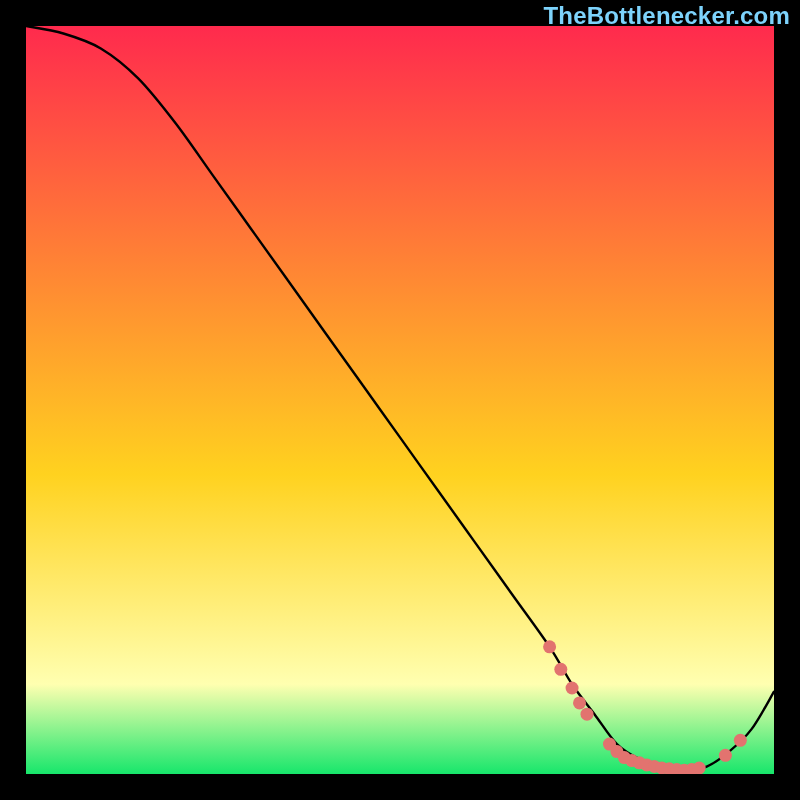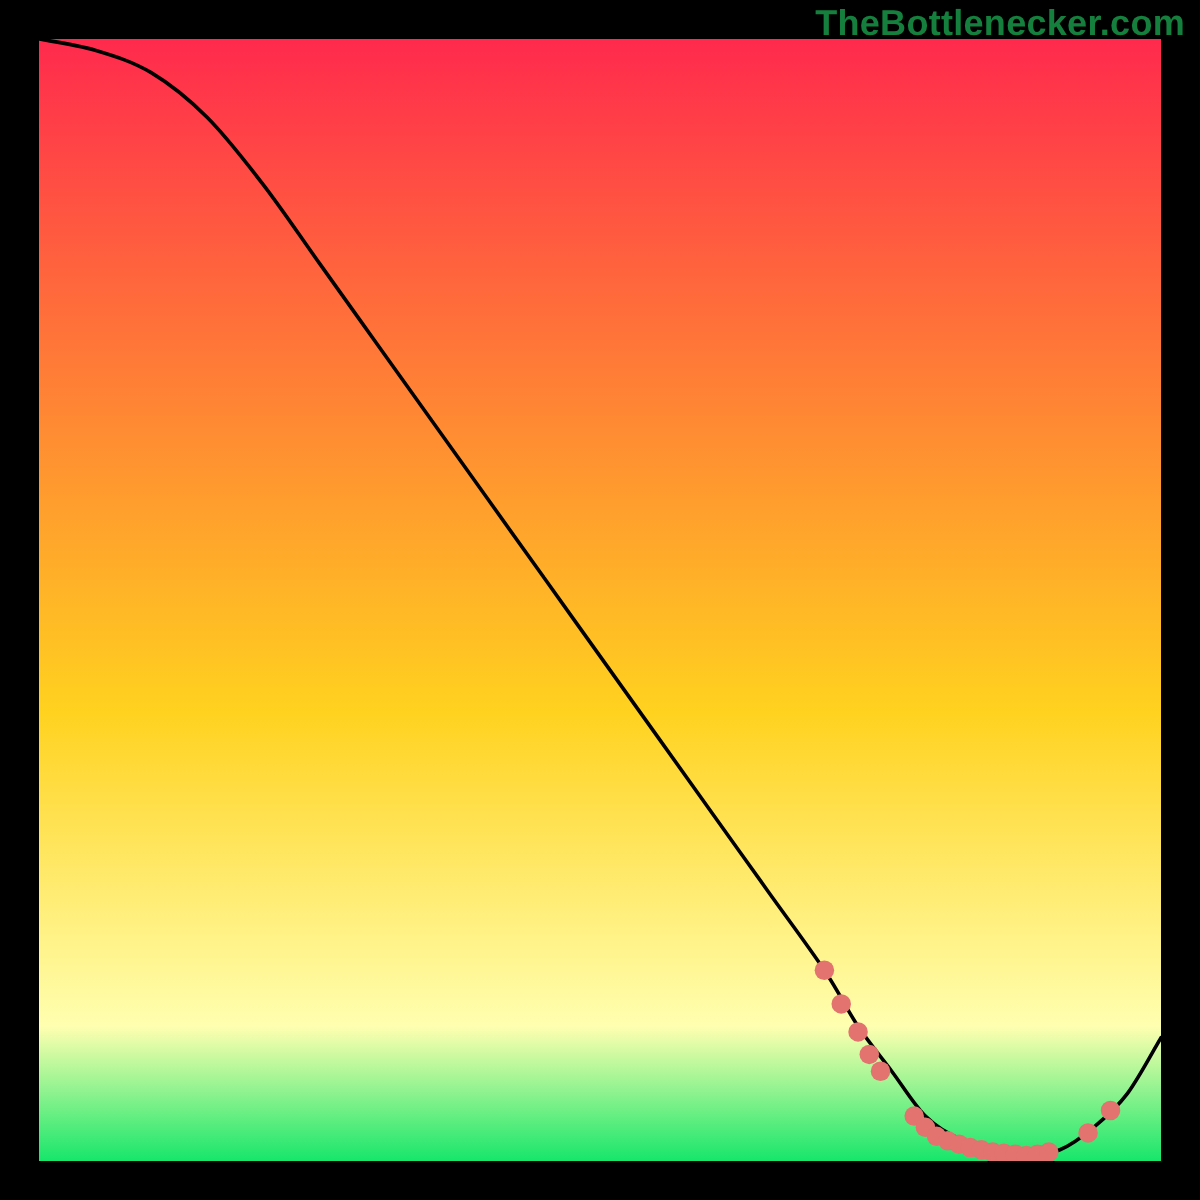--- a/index.html
+++ b/index.html
@@ -14,21 +14,21 @@
   .frame {
     position: relative;
     width: 800px;
     height: 800px;
     background: #000;
   }
   .watermark {
     position: absolute;
     top: 2px;
     right: 10px;
-    color: #15803d;
+    color: #7dd3fc;
     font-size: 24px;
     font-weight: 600;
     letter-spacing: 0.2px;
     z-index: 5;
   }
   svg {
     position: absolute;
     left: 26px;
     top: 26px;
   }

